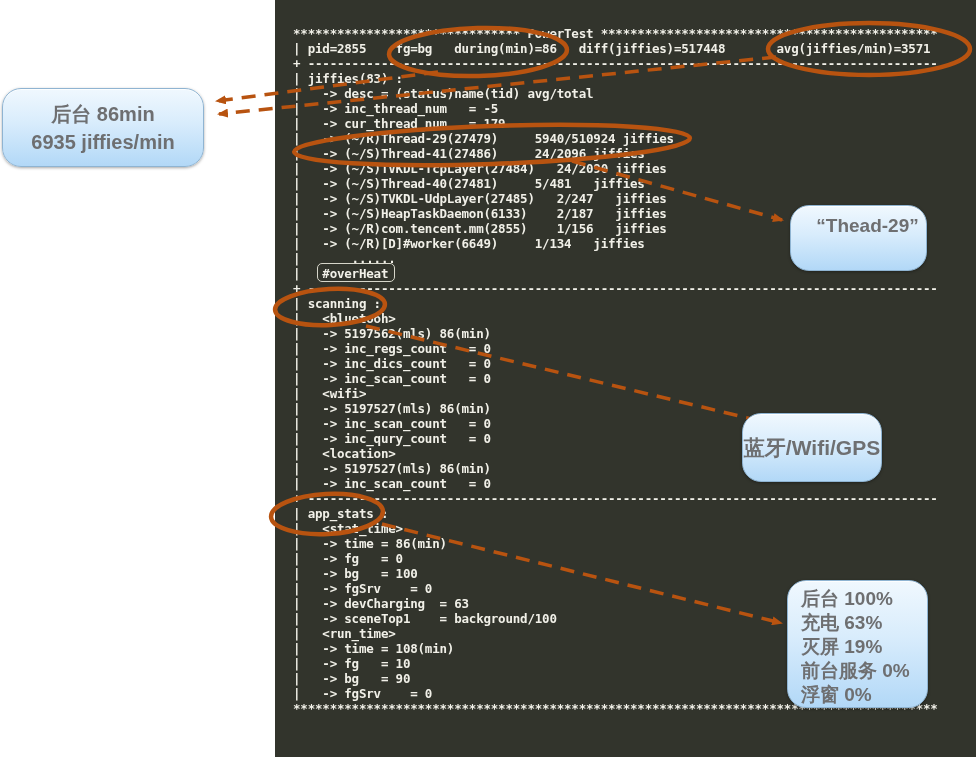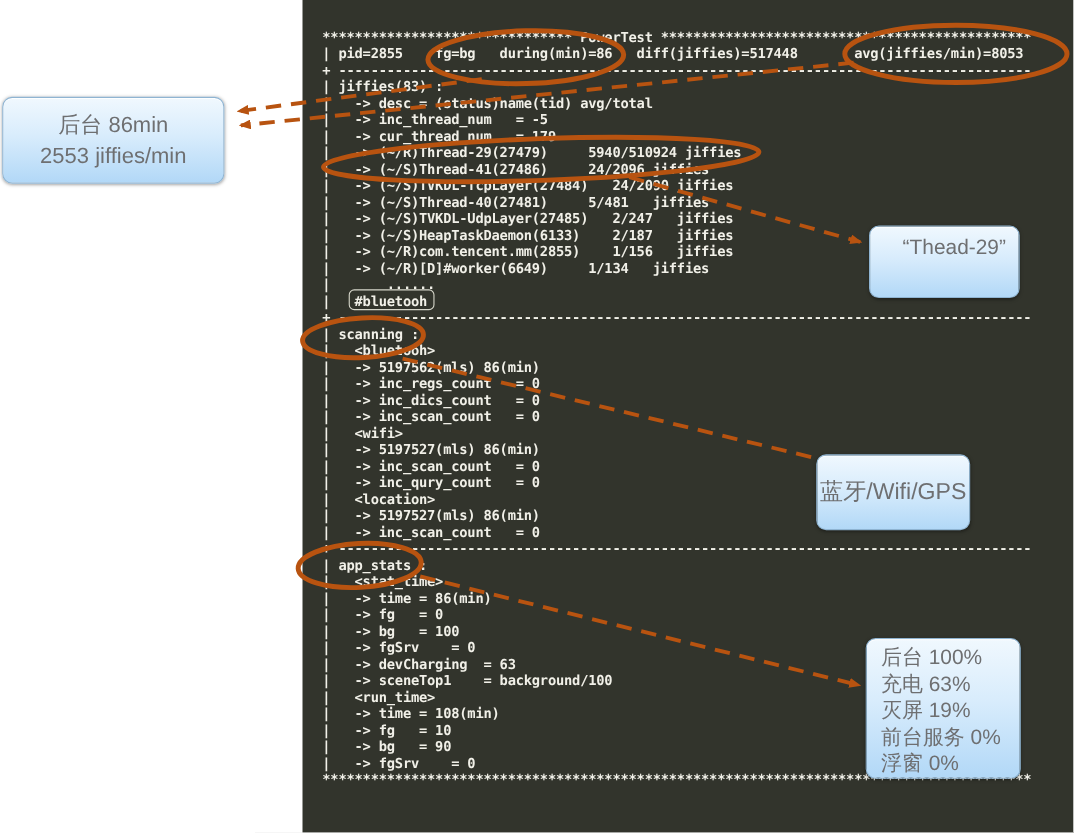--- a/index.html
+++ b/index.html
@@ -19,54 +19,54 @@
     color:#f1f0e8; letter-spacing:-0.2px;
   }
   .overheat-border {
     position:absolute; left:317px; top:263px; width:78px; height:19px;
     border:1.5px solid #d6d6ca; border-radius:5px; box-sizing:border-box;
   }
   .overlay { position:absolute; left:0; top:0; pointer-events:none; }
   .callout {
     position:absolute; box-sizing:border-box;
     background:linear-gradient(180deg, #f0f8fe 0%, #d8ecfc 45%, #b2d8f7 100%);
-    border:1px solid #8fb4d2; border-radius:9px;
+    border:1px solid #8fb4d2; border-radius:19px;
     box-shadow:0 1px 3px rgba(0,0,0,0.35), inset 0 1px 0 rgba(255,255,255,0.8);
-    color:#6e6f71; font-weight:normal; text-align:center;
+    color:#6e6f71; font-weight:bold; text-align:center;
   }
   .callout-jiffies { left:2px; top:88px; width:202px; height:79px; font-size:20px; line-height:28px; padding-top:11px; }
   .callout-thread  { left:790px; top:205px; width:137px; height:66px; font-size:19px; line-height:27px; padding-top:6px;padding-left:18px; }
   .callout-scan    { left:742px; top:413px; width:140px; height:69px; font-size:21px; line-height:67px; }
   .callout-appstats{ left:787px; top:580px; width:141px; height:128px; font-size:19px; text-align:left; padding:6px 0 0 13px; }
   .callout-appstats .co-line { line-height:24px; }
 </style>
 </head>
 <body>
 
 <div class="canvas">
 
   <div class="terminal">
     <div class="term-lines">
         <div class="term-line">******************************* PowerTest **********************************************</div>
-        <div class="term-line">| pid=2855    fg=bg   during(min)=86   diff(jiffies)=517448       avg(jiffies/min)=8053</div>
+        <div class="term-line">| pid=2855    fg=bg   during(min)=86   diff(jiffies)=517448       avg(jiffies/min)=3571</div>
         <div class="term-line">+ --------------------------------------------------------------------------------------</div>
         <div class="term-line">| jiffies(83) :</div>
         <div class="term-line">|   -&gt; desc = (status)name(tid) avg/total</div>
         <div class="term-line">|   -&gt; inc_thread_num   = -5</div>
         <div class="term-line">|   -&gt; cur_thread_num   = 179</div>
         <div class="term-line">|   -&gt; (~/R)Thread-29(27479)     5940/510924 jiffies</div>
         <div class="term-line">|   -&gt; (~/S)Thread-41(27486)     24/2096 jiffies</div>
         <div class="term-line">|   -&gt; (~/S)TVKDL-TcpLayer(27484)   24/2090 jiffies</div>
         <div class="term-line">|   -&gt; (~/S)Thread-40(27481)     5/481   jiffies</div>
         <div class="term-line">|   -&gt; (~/S)TVKDL-UdpLayer(27485)   2/247   jiffies</div>
         <div class="term-line">|   -&gt; (~/S)HeapTaskDaemon(6133)    2/187   jiffies</div>
         <div class="term-line">|   -&gt; (~/R)com.tencent.mm(2855)    1/156   jiffies</div>
         <div class="term-line">|   -&gt; (~/R)[D]#worker(6649)     1/134   jiffies</div>
         <div class="term-line">|       ......</div>
-        <div class="term-line">|   #bluetooh</div>
+        <div class="term-line">|   #overHeat</div>
         <div class="term-line">+ --------------------------------------------------------------------------------------</div>
         <div class="term-line">| scanning :</div>
         <div class="term-line">|   &lt;bluetooh&gt;</div>
         <div class="term-line">|   -&gt; 5197562(mls) 86(min)</div>
         <div class="term-line">|   -&gt; inc_regs_count   = 0</div>
         <div class="term-line">|   -&gt; inc_dics_count   = 0</div>
         <div class="term-line">|   -&gt; inc_scan_count   = 0</div>
         <div class="term-line">|   &lt;wifi&gt;</div>
         <div class="term-line">|   -&gt; 5197527(mls) 86(min)</div>
         <div class="term-line">|   -&gt; inc_scan_count   = 0</div>
@@ -109,21 +109,21 @@
 
     <line x1="438" y1="72" x2="217" y2="101" stroke="#b85310" stroke-width="3.5" stroke-dasharray="14 9" marker-end="url(#ah)"></line>
     <line x1="776" y1="57" x2="219" y2="114" stroke="#b85310" stroke-width="3.5" stroke-dasharray="14 9" marker-end="url(#ah)"></line>
     <line x1="572" y1="161" x2="782" y2="220" stroke="#b85310" stroke-width="3.5" stroke-dasharray="14 9" marker-end="url(#ah)"></line>
     <line x1="366" y1="326" x2="781" y2="426" stroke="#b85310" stroke-width="3.5" stroke-dasharray="14 9" marker-end="url(#ah)"></line>
     <line x1="382" y1="524" x2="781" y2="623" stroke="#b85310" stroke-width="3.5" stroke-dasharray="14 9" marker-end="url(#ah)"></line>
   </svg>
 
   <div class="callout callout-jiffies">
     <div class="co-line">后台 86min</div>
-    <div class="co-line">2553 jiffies/min</div>
+    <div class="co-line">6935 jiffies/min</div>
   </div>
 
   <div class="callout callout-thread">
     <div class="co-line">“Thead-29”</div>
   </div>
 
   <div class="callout callout-scan">
     <div class="co-line">蓝牙/Wifi/GPS</div>
   </div>
 

